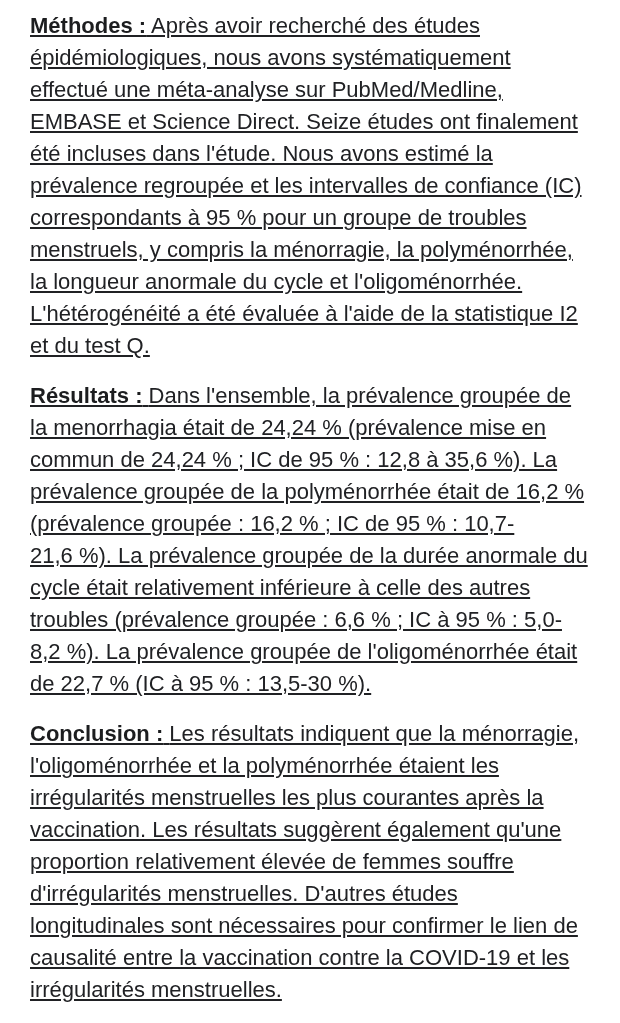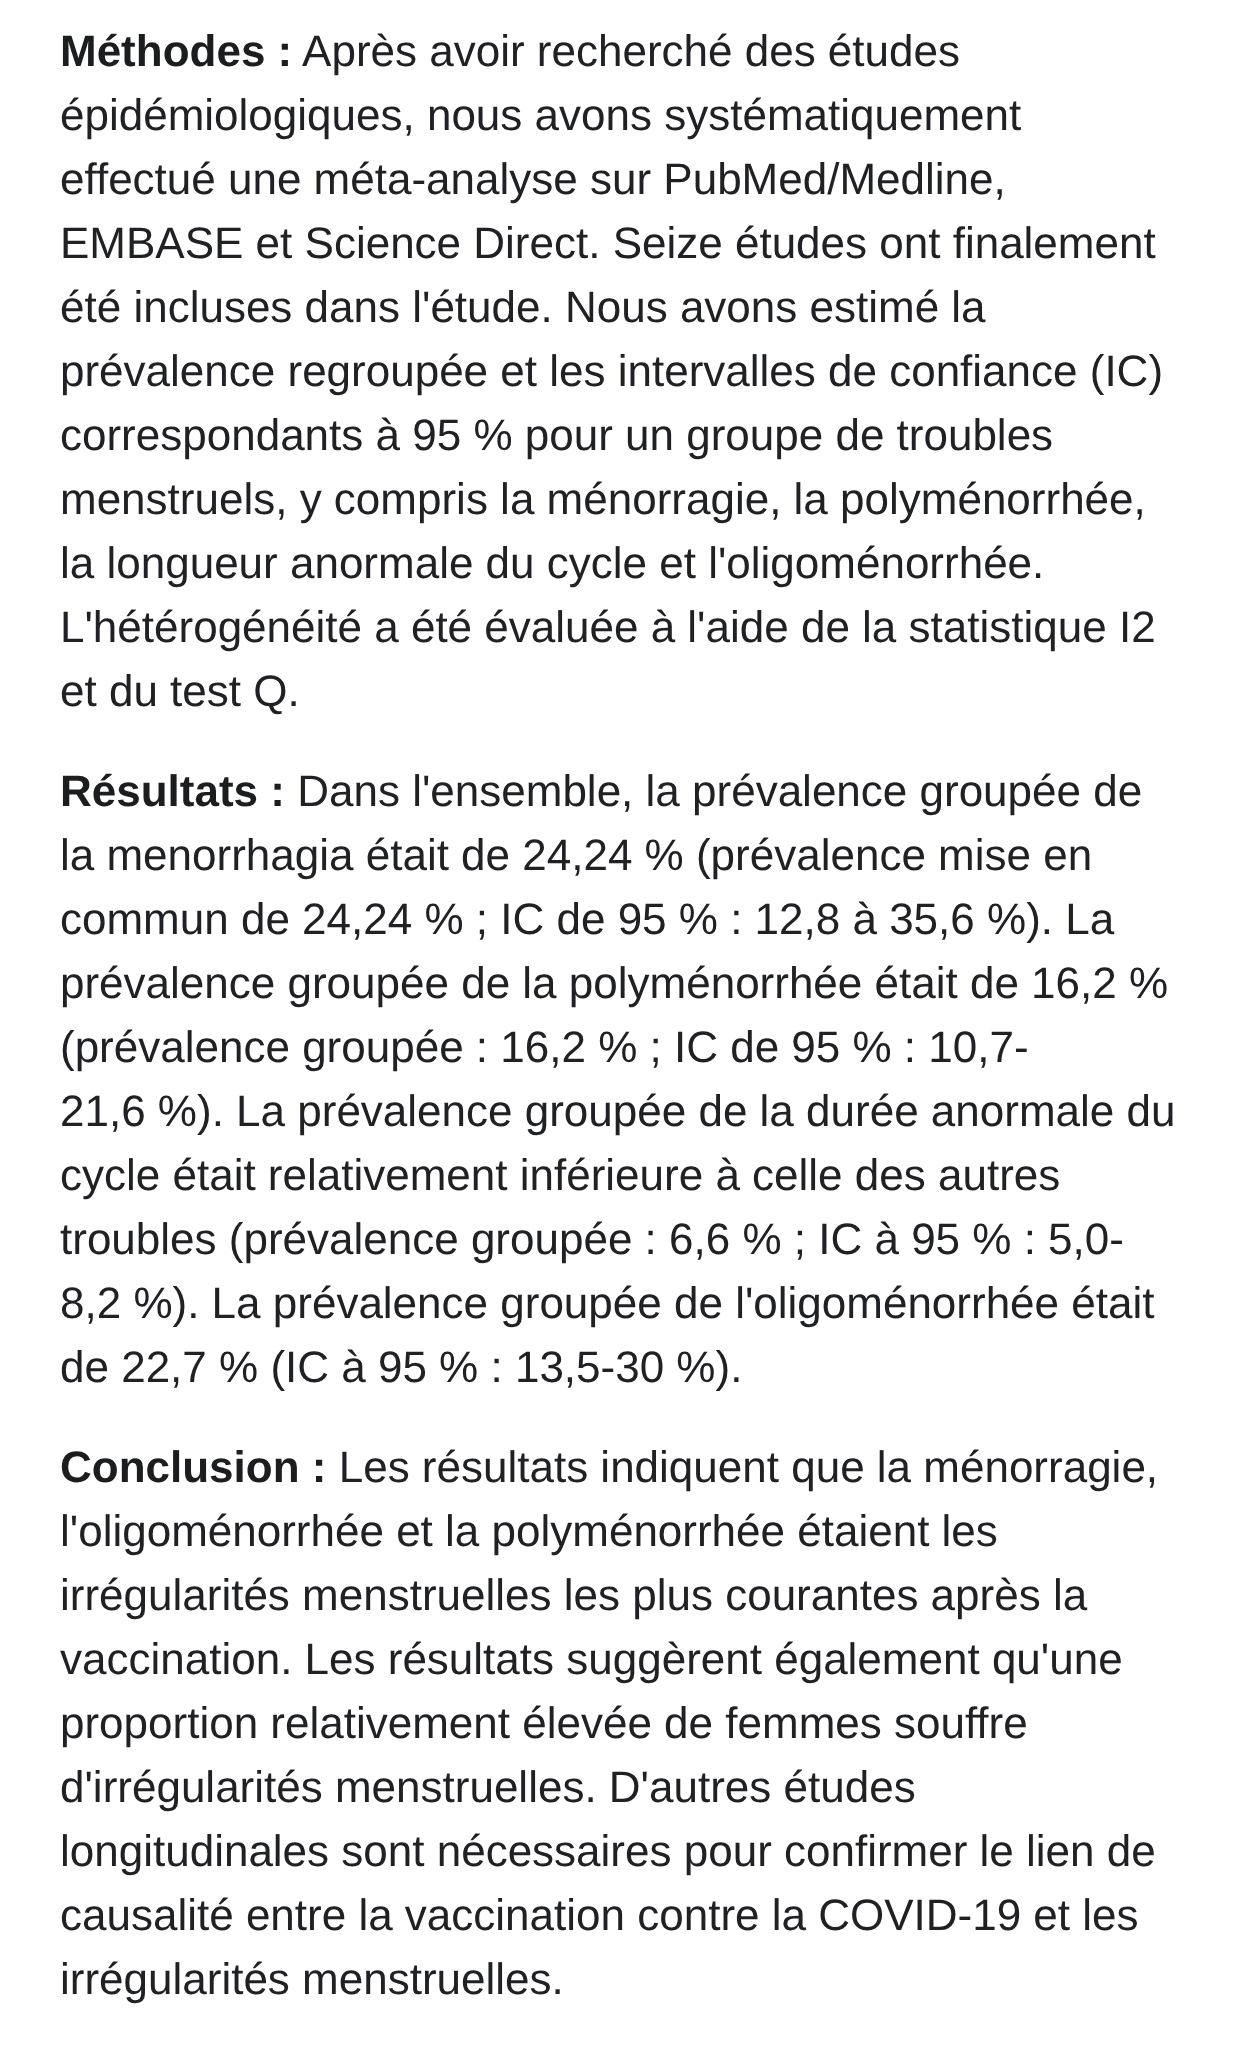--- a/index.html
+++ b/index.html
@@ -14,20 +14,21 @@
     box-sizing: border-box;
     padding: 10px 30px 0 30px;
     font-family: "Liberation Sans", "DejaVu Sans", sans-serif;
     font-size: 22px;
     line-height: 32px;
     color: #202124;
     -webkit-font-smoothing: antialiased;
   }
   .abstract {
     width: 560px;
+    text-decoration: underline;
   }
   .abstract p {
     margin: 0 0 18px 0;
     text-align: left;
   }
   .section-label {
     font-weight: 700;
     color: #1c1d1f;
   }
 </style>

